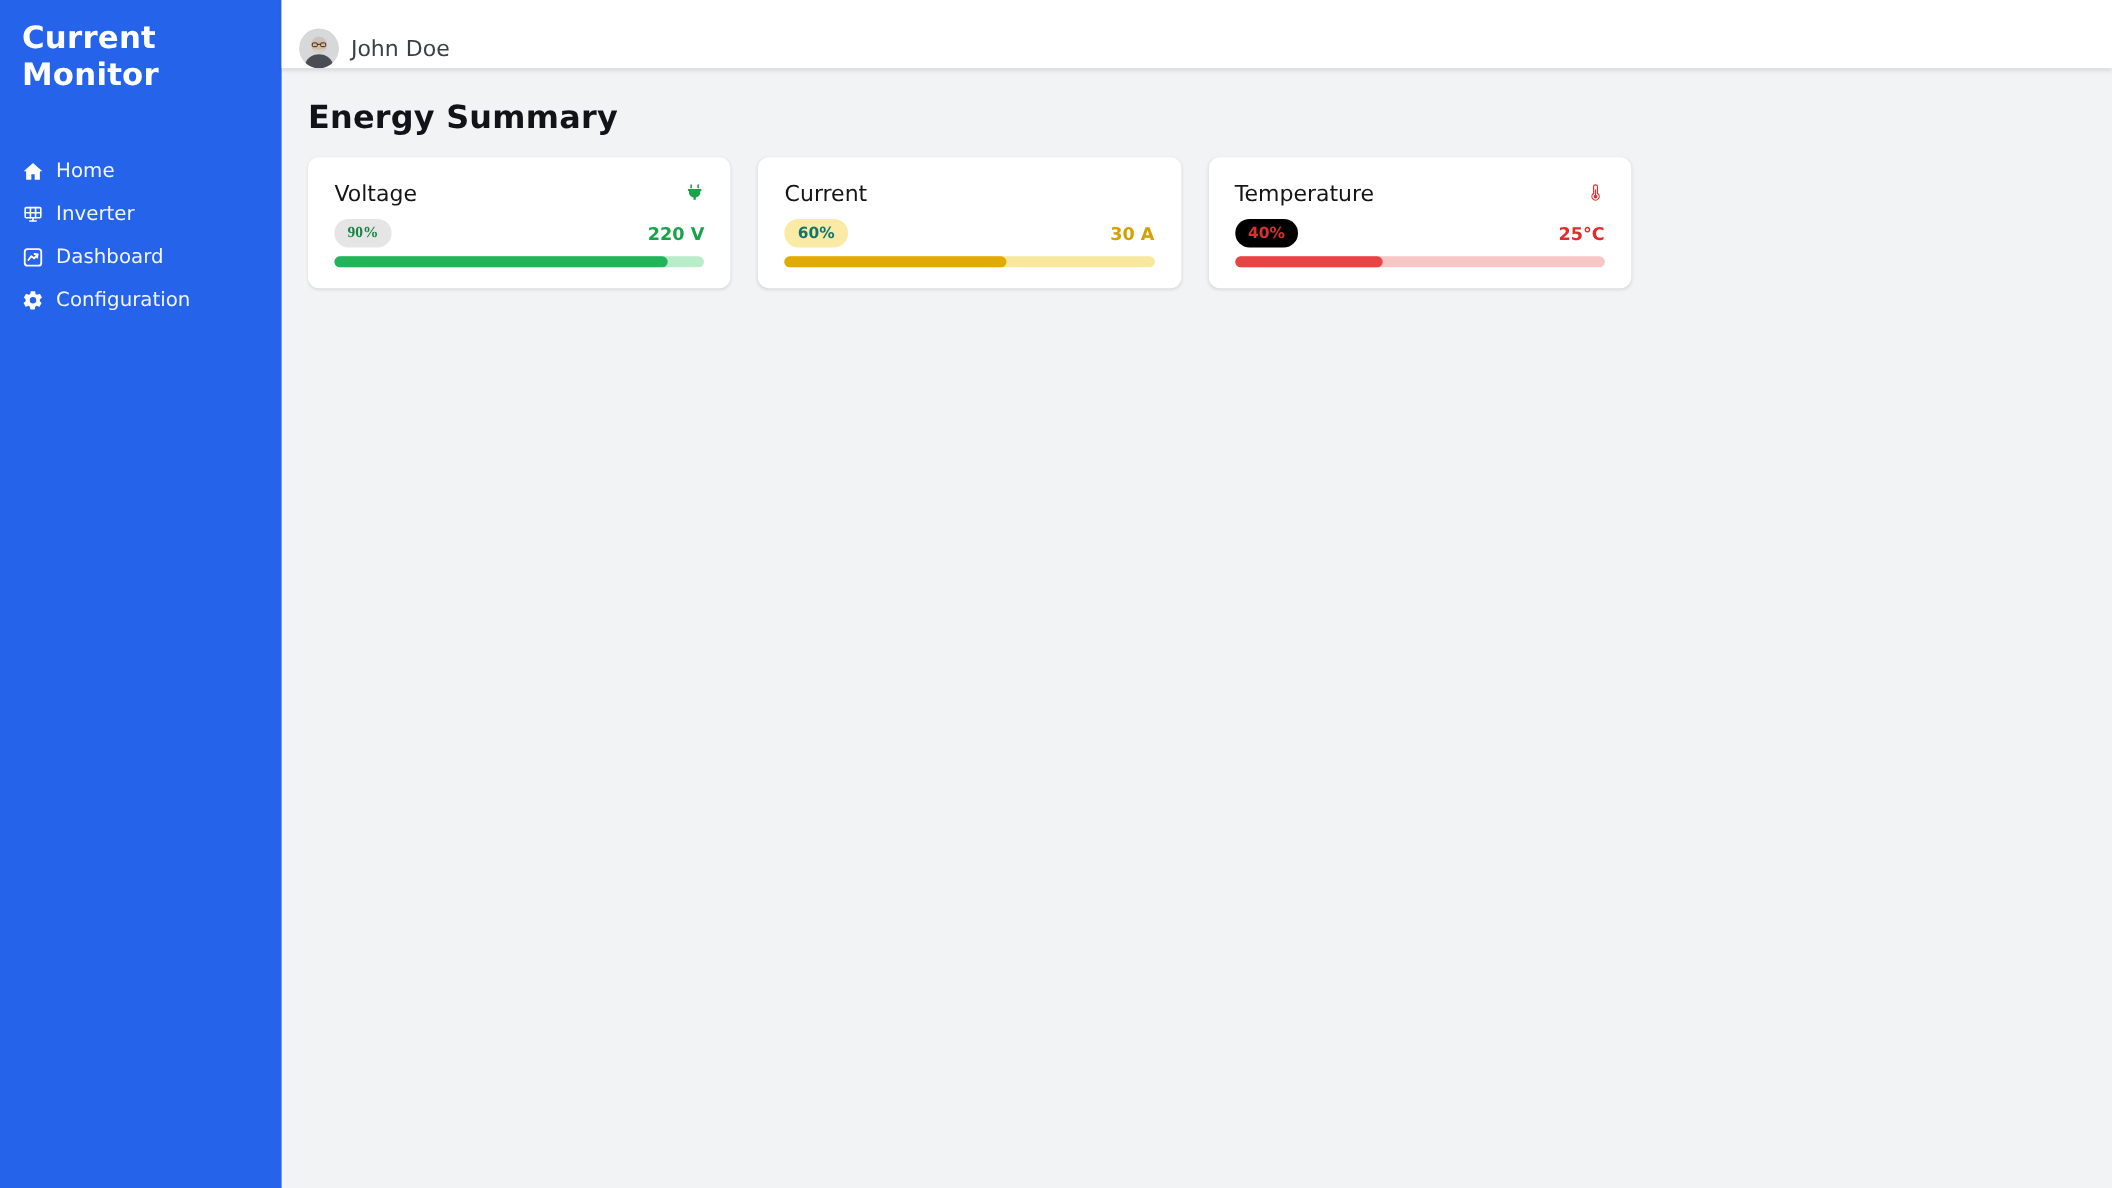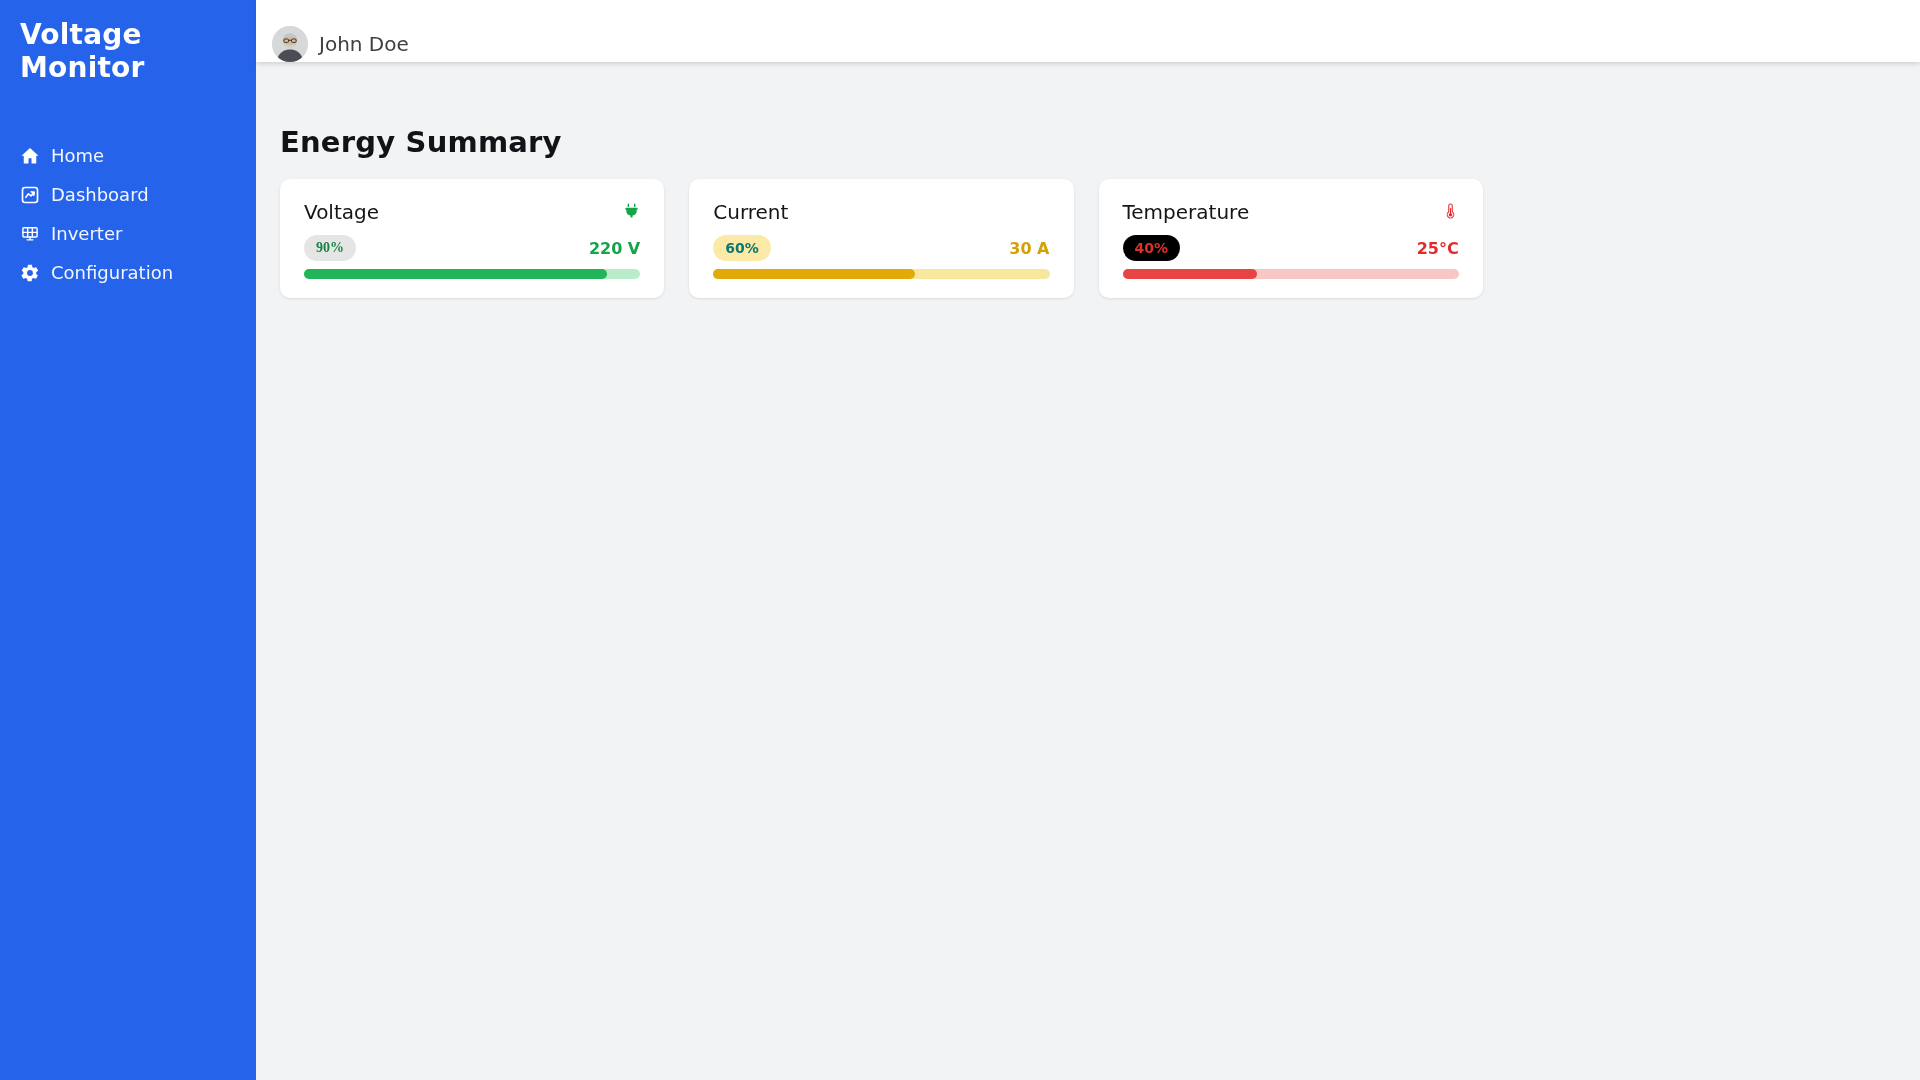--- a/index.html
+++ b/index.html
@@ -38,21 +38,21 @@
     position: relative; z-index: 2;
   }
   .user { display: flex; align-items: center; gap: 11px; cursor: pointer; }
   .avatar {
     width: 36px; height: 36px; border-radius: 50%; overflow: hidden;
     display: block; background: #d6d8da;
   }
   .avatar svg { width: 36px; height: 36px; display: block; }
   .user-name { font-size: 20px; color: #3c4043; }
 
-  .main { padding: 27px 28px 0 24px; flex: 1; margin-top: 36px; }
+  .main { padding: 27px 28px 0 24px; flex: 1; }
   .page-title {
     font-size: 29px; font-weight: 700; color: #101418;
     letter-spacing: .2px; margin-bottom: 20px;
   }
 
   
   .cards { display: grid; grid-template-columns: repeat(4, 1fr); gap: 25px; }
   .card {
     background: #ffffff; border-radius: 10px;
     box-shadow: 0 1px 3px rgba(0,0,0,.10);
@@ -73,50 +73,50 @@
     position: relative;
   }
   .progress-fill { height: 10px; border-radius: 6px; }
 </style>
 </head>
 <body style="background: rgb(241, 243, 244);">
 
 <div class="app">
 
   <aside class="sidebar" style="background: rgb(37, 99, 235);">
-    <div class="brand">Voltage Monitor</div>
+    <div class="brand">Current Monitor</div>
     <nav class="nav">
   <div class="nav-item">
     <span class="nav-icon">
   <svg viewBox="0 0 24 24" fill="currentColor" aria-hidden="true">
     <path d="M12 2.5 1.8 11.6h2.7V21h5.7v-6.2h3.6V21h5.7v-9.4h2.7L12 2.5z"></path>
   </svg>
 </span>
     <span class="nav-label">Home</span>
+  </div>
+
+  <div class="nav-item">
+    <span class="nav-icon">
+  <svg viewBox="0 0 24 24" fill="none" stroke="currentColor" stroke-width="1.7" stroke-linecap="round" stroke-linejoin="round" aria-hidden="true">
+    <rect x="3.5" y="4.5" width="17" height="11" rx="1"></rect>
+    <path d="M9.2 4.5v11M14.8 4.5v11M3.5 10h17M12 15.5V19M8.5 19h7"></path>
+  </svg>
+</span>
+    <span class="nav-label">Inverter</span>
   </div>
 
   <div class="nav-item">
     <span class="nav-icon">
   <svg viewBox="0 0 24 24" fill="none" stroke="currentColor" stroke-width="2" stroke-linecap="round" stroke-linejoin="round" aria-hidden="true">
     <rect x="3" y="3" width="18" height="18" rx="3"></rect>
     <path d="M7 14.8l3.2-4.2 3 2.5 3.8-4.3"></path>
     <path d="M13.6 8.3l3.4.5-.5 3.3"></path>
   </svg>
 </span>
     <span class="nav-label">Dashboard</span>
-  </div>
-
-  <div class="nav-item">
-    <span class="nav-icon">
-  <svg viewBox="0 0 24 24" fill="none" stroke="currentColor" stroke-width="1.7" stroke-linecap="round" stroke-linejoin="round" aria-hidden="true">
-    <rect x="3.5" y="4.5" width="17" height="11" rx="1"></rect>
-    <path d="M9.2 4.5v11M14.8 4.5v11M3.5 10h17M12 15.5V19M8.5 19h7"></path>
-  </svg>
-</span>
-    <span class="nav-label">Inverter</span>
   </div>
 
   <div class="nav-item">
     <span class="nav-icon">
   <svg viewBox="0 0 24 24" fill="currentColor" aria-hidden="true">
     <path d="M19.4 13c.04-.33.06-.66.06-1s-.02-.67-.06-1l2.1-1.65a.5.5 0 0 0 .12-.64l-2-3.46a.5.5 0 0 0-.61-.22l-2.48 1a7.3 7.3 0 0 0-1.73-1l-.37-2.61A.5.5 0 0 0 13.93 2h-4a.5.5 0 0 0-.5.42l-.37 2.61c-.63.26-1.2.6-1.73 1l-2.48-1a.5.5 0 0 0-.61.22l-2 3.46a.5.5 0 0 0 .12.64L4.06 11c-.04.33-.06.66-.06 1s.02.67.06 1l-2.1 1.65a.5.5 0 0 0-.12.64l2 3.46c.14.24.42.33.61.22l2.48-1c.53.4 1.1.74 1.73 1l.37 2.61c.04.25.25.42.5.42h4c.25 0 .46-.17.5-.42l.37-2.61c.63-.26 1.2-.6 1.73-1l2.48 1c.24.1.5 0 .61-.22l2-3.46a.5.5 0 0 0-.12-.64L19.4 13zm-7.4 2.5a3.5 3.5 0 1 1 0-7 3.5 3.5 0 0 1 0 7z"></path>
   </svg>
 </span>
     <span class="nav-label">Configuration</span>
   </div>

